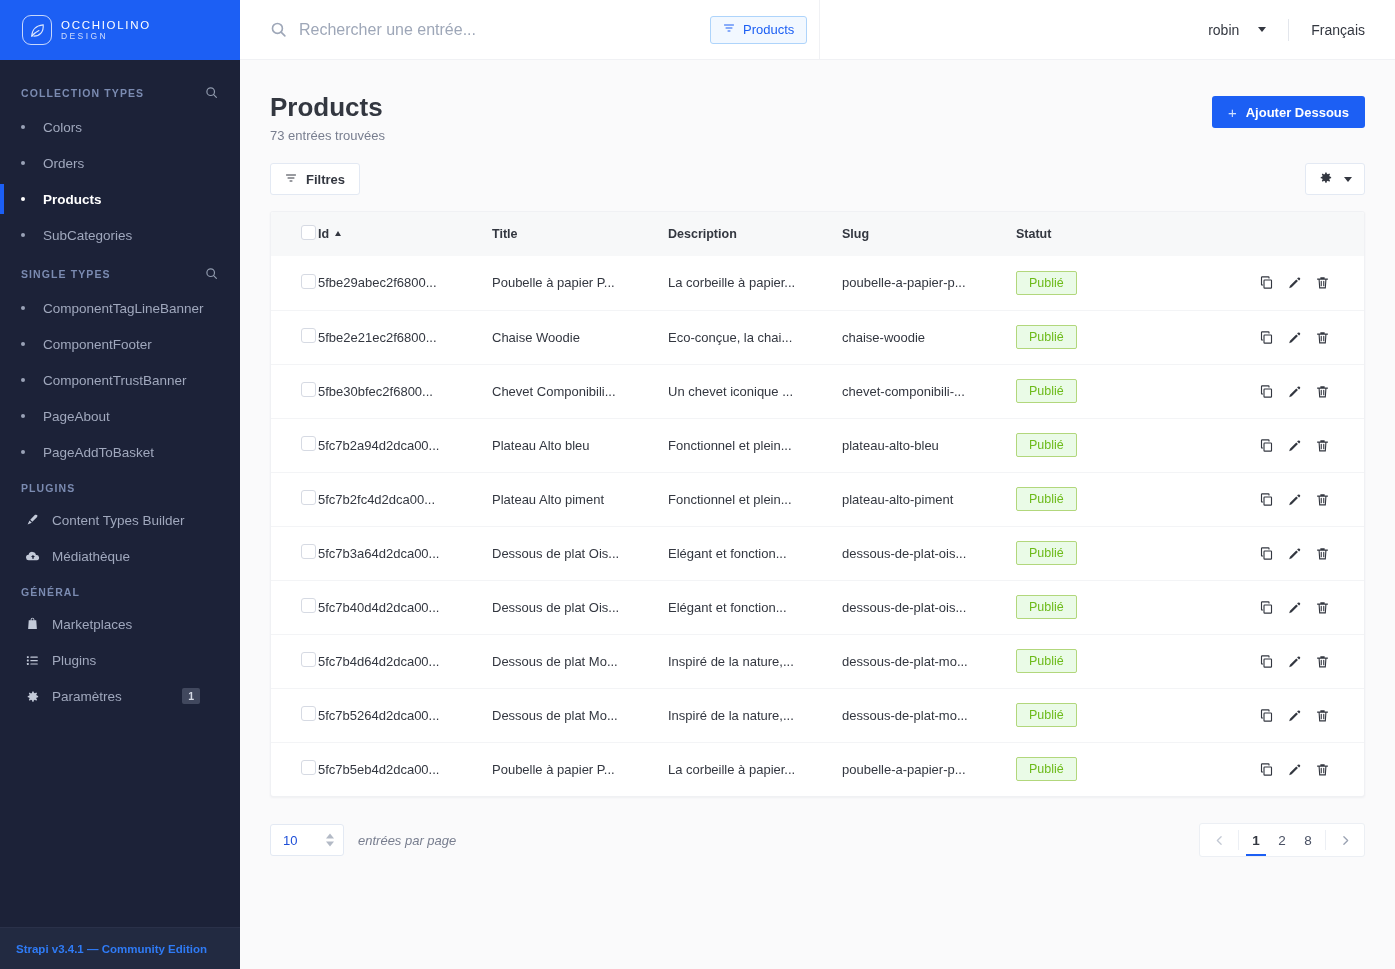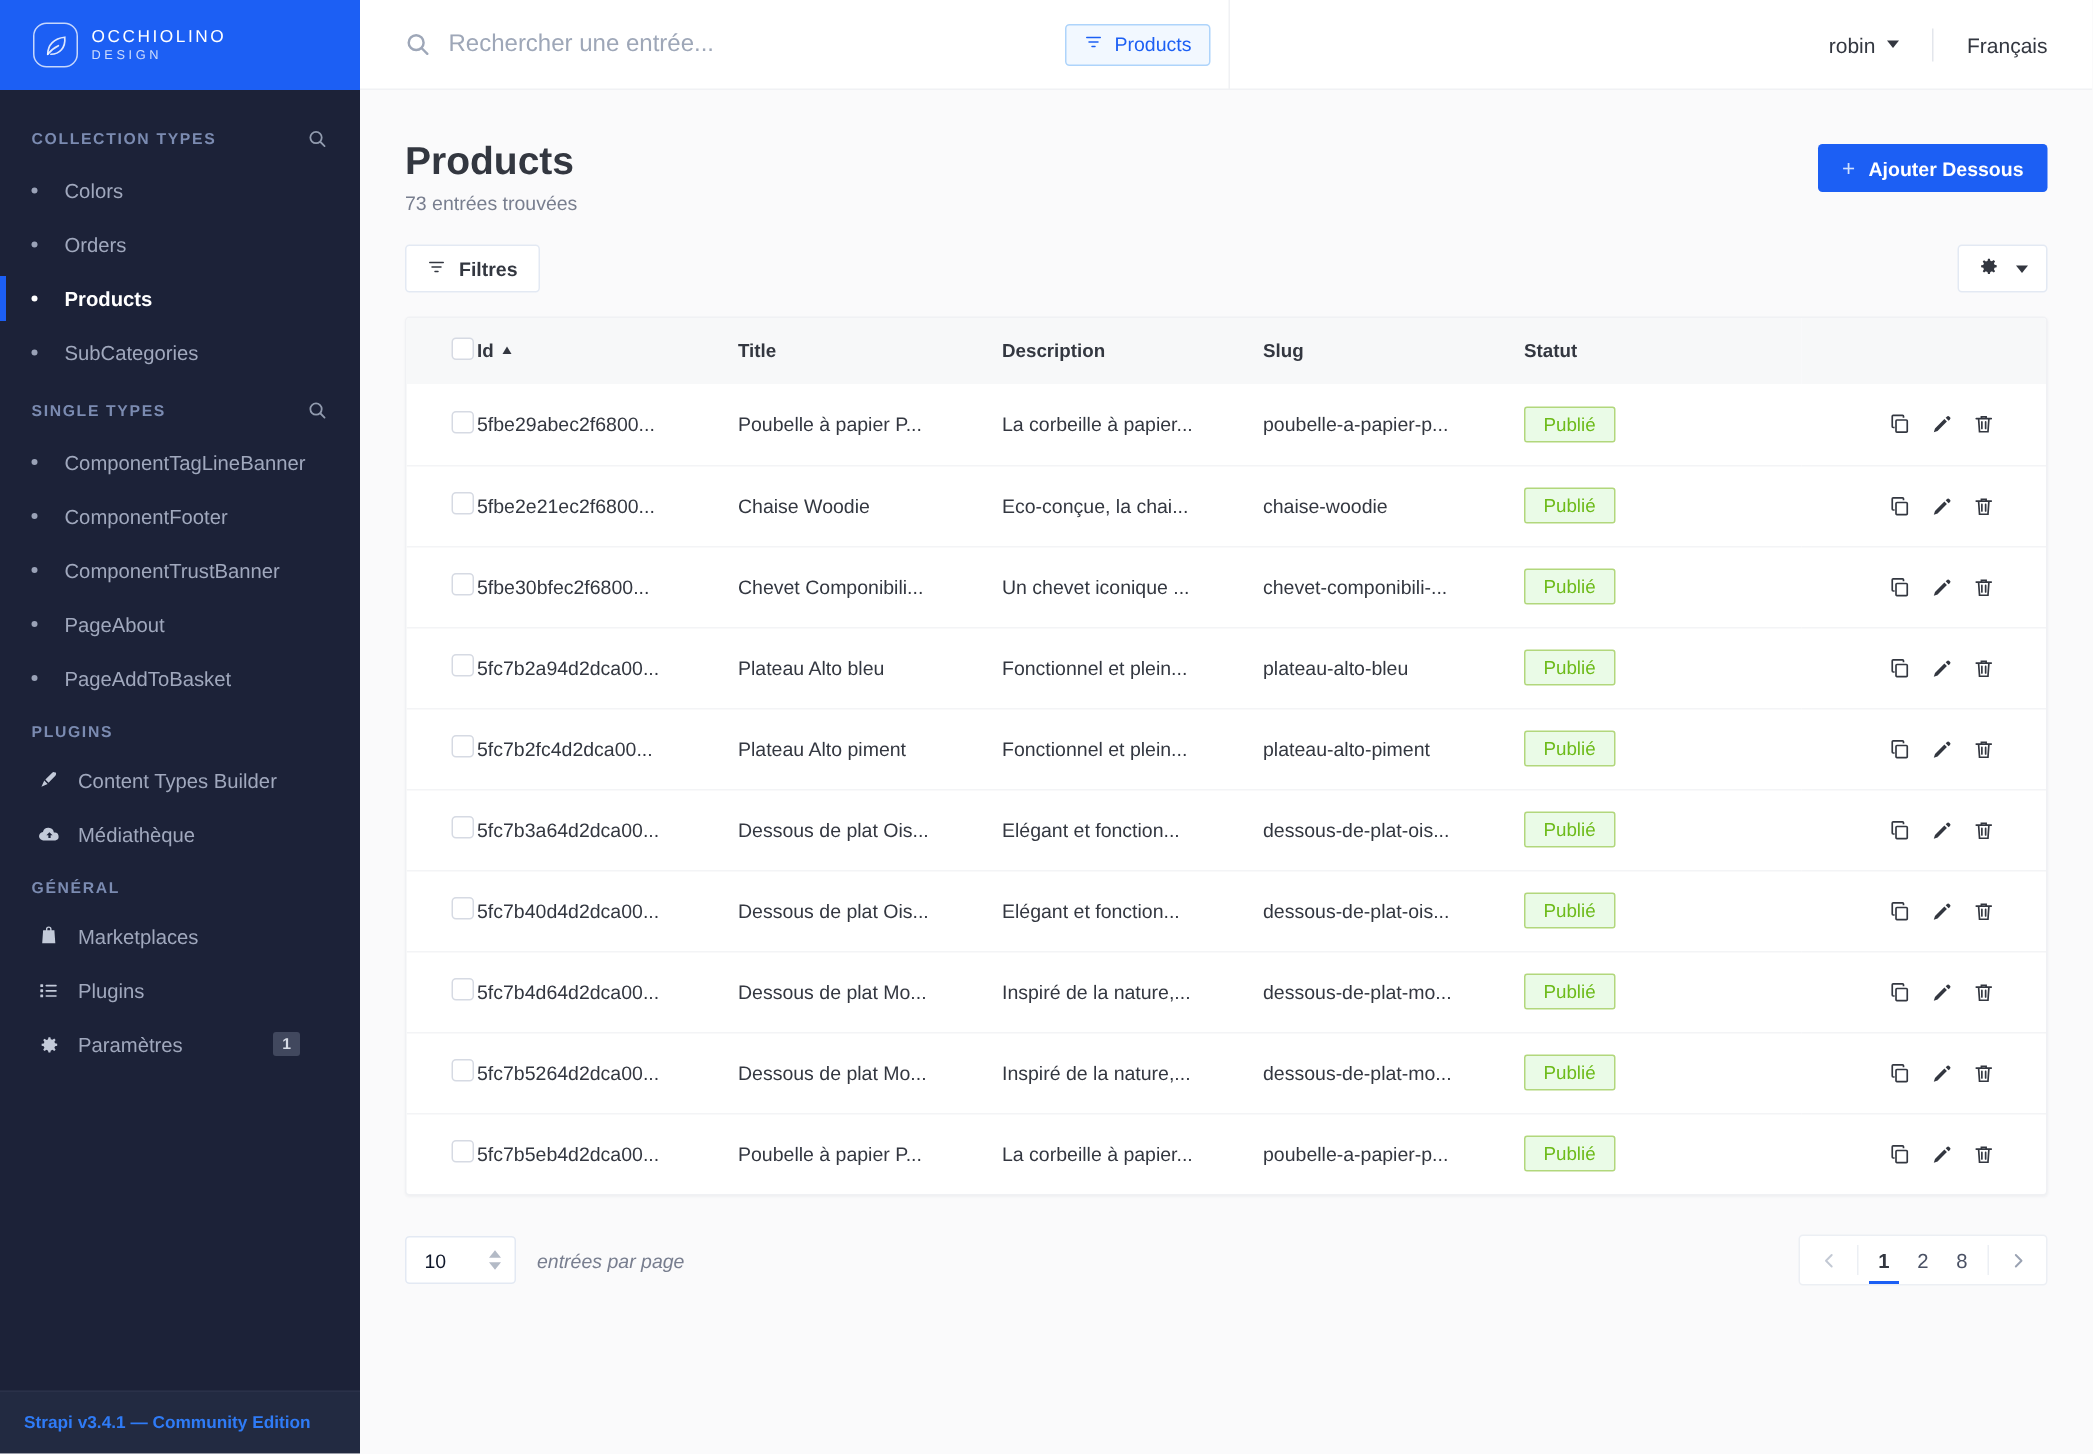--- a/index.html
+++ b/index.html
@@ -139,21 +139,21 @@
     height: 28px;
     display: flex; align-items: center; gap: 8px;
     padding: 0 12px; cursor: pointer;
   }
   .topbar-sep { width: 1px; height: 60px; background: #f0f1f4; margin-left: 12px; }
   .topbar-right {
     margin-left: auto; display: flex; align-items: center;
     padding-right: 30px; gap: 0;
   }
   .user-menu {
-    display: flex; align-items: center; gap: 8px;
+    display: flex; align-items: center; gap: 19px;
     font-size: 14px; color: #333740; cursor: pointer; padding: 0 22px;
   }
   .vsep { width: 1px; height: 22px; background: #e3e6ec; }
   .lang { font-size: 14px; color: #333740; padding: 0 0 0 22px; cursor: pointer; }
 
   .content { flex: 1 1 auto; padding: 0 30px; overflow: hidden; }
 
   .page-head {
     display: flex; align-items: flex-start;
     padding-top: 32px; padding-bottom: 20px;
@@ -261,21 +261,21 @@
     display: flex; align-items: center;
     padding-top: 26px;
   }
   .per-page-select {
     position: relative;
     width: 74px; height: 32px;
     border: 1px solid #e3e9f3; border-radius: 3px;
     background: #fff;
     display: flex; align-items: center;
     padding-left: 12px;
-    font-size: 13px; color: #0f172a;
+    font-size: 13px; color: #1d4ed8;
     cursor: pointer;
   }
   .stepper {
     position: absolute; right: 9px; top: 50%;
     transform: translateY(-50%);
     display: flex; flex-direction: column; gap: 3px;
   }
   .step-up, .step-dn { width: 0; height: 0; border-left: 4px solid transparent; border-right: 4px solid transparent; }
   .step-up { border-bottom: 5px solid #b3bac6; }
   .step-dn { border-top: 5px solid #b3bac6; }

